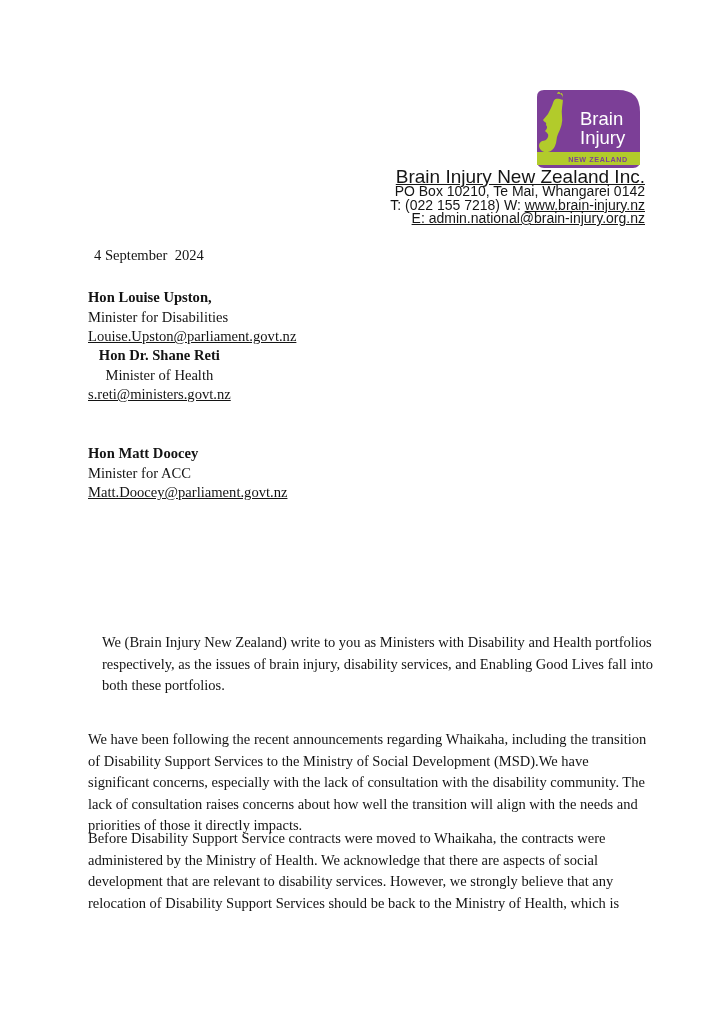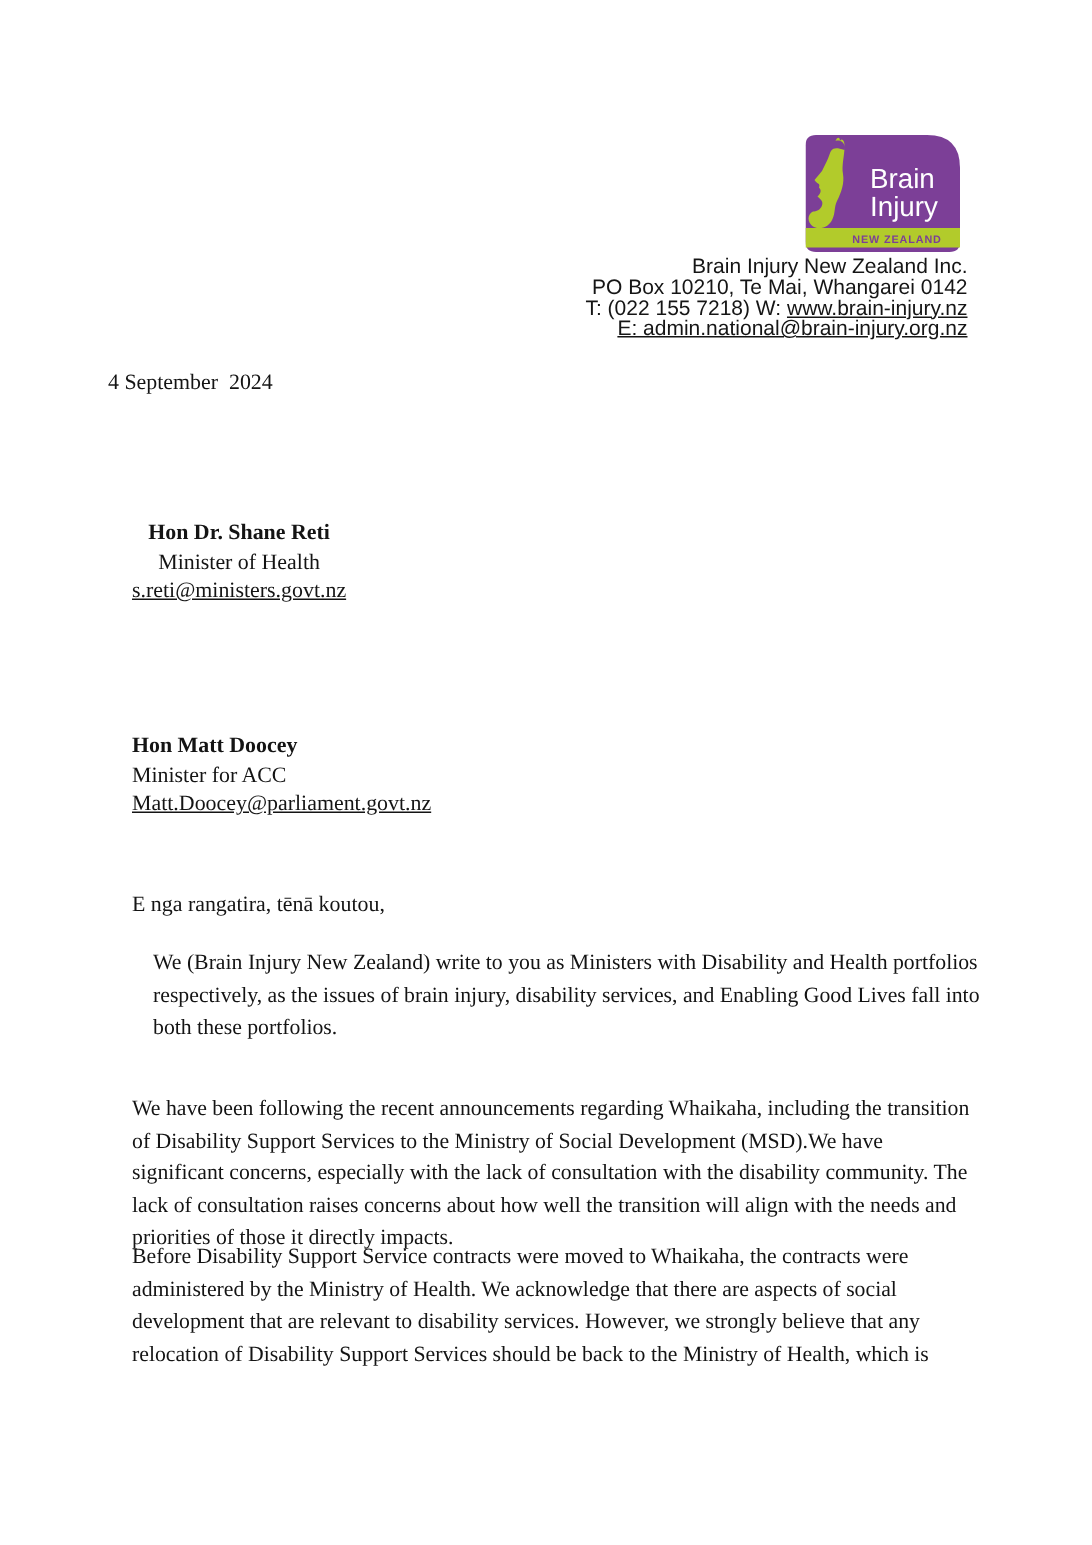--- a/index.html
+++ b/index.html
@@ -24,43 +24,43 @@
 
   
   .letterhead {
     position: absolute;
     top: 169px;
     right: 83px;
     text-align: right;
     font-family: "Liberation Sans", sans-serif;
     color: #151515;
   }
-  .letterhead .org-name { font-size: 14px; line-height: 16px; }
+  .letterhead .org-name { font-size: 19px; line-height: 16px; text-decoration: underline; }
   .letterhead .lh-line  { font-size: 14px; line-height: 13.5px; }
   .lh-link { text-decoration: underline; text-align: center; }
 
   
   .date {
     position: absolute;
     top: 247px;
-    left: 72px;
+    left: 94px;
     font-size: 14.6px;
     white-space: pre;
   }
   .recipient {
     position: absolute;
     left: 88px;
     font-size: 14.6px;
     line-height: 19.6px;
   }
   .recipient .r-name { font-weight: bold; }
   .recipient .r-email { text-decoration: underline; }
   #recipient-1 { top: 288px; }
   #recipient-2 { top: 346px; text-align: center; }
-  #recipient-3 { top: 444px; margin-top: 44px; }
+  #recipient-3 { top: 444px; }
 
   .salutation {
     position: absolute;
     top: 593px;
     left: 88px;
     font-size: 14.6px;
     line-height: 21.6px;
   }
   .body-paragraph {
     position: absolute;
@@ -110,32 +110,36 @@
 
   <div class="letterhead">
     <div class="org-name">Brain Injury New Zealand Inc.</div>
     <div class="lh-line">PO Box 10210, Te Mai, Whangarei 0142</div>
     <div class="lh-line"><span>T: (022 155 7218) W: </span><span class="lh-link">www.brain-injury.nz</span></div>
     <div class="lh-line"><span class="lh-link">E: admin.national@brain-injury.org.nz</span></div>
   </div>
 
   <div class="date">4 September  2024</div>
 
+  <div class="recipient" id="recipient-1">
+    <div class="r-name">Hon Louise Upston,</div>
+    <div class="r-role">Minister for Disabilities</div>
+    <div class="r-email">Louise.Upston@parliament.govt.nz</div>
+  </div>
 
   <div class="recipient" id="recipient-2">
     <div class="r-name">Hon Dr. Shane Reti</div>
     <div class="r-role">Minister of Health</div>
     <div class="r-email">s.reti@ministers.govt.nz</div>
   </div>
 
   <div class="recipient" id="recipient-3">
     <div class="r-name">Hon Matt Doocey</div>
     <div class="r-role">Minister for ACC</div>
     <div class="r-email">Matt.Doocey@parliament.govt.nz</div>
   </div>
 
-  <div class="salutation">E nga rangatira, tēnā koutou,</div>
 
   <div class="body-paragraph" id="paragraph-1">We (Brain Injury New Zealand) write to you as Ministers with Disability and Health portfolios respectively, as the issues of brain injury, disability services, and Enabling Good Lives fall into both these portfolios.</div>
   <div class="body-paragraph" id="paragraph-2">We have been following the recent announcements regarding Whaikaha, including the transition of Disability Support Services to the Ministry of Social Development (MSD).We have significant concerns, especially with the lack of consultation with the disability community. The lack of consultation raises concerns about how well the transition will align with the needs and priorities of those it directly impacts.</div>
   <div class="body-paragraph" id="paragraph-3">Before Disability Support Service contracts were moved to Whaikaha, the contracts were administered by the Ministry of Health. We acknowledge that there are aspects of social development that are relevant to disability services. However, we strongly believe that any relocation of Disability Support Services should be back to the Ministry of Health, which is</div>
 
 </div>
 
 </body></html>

